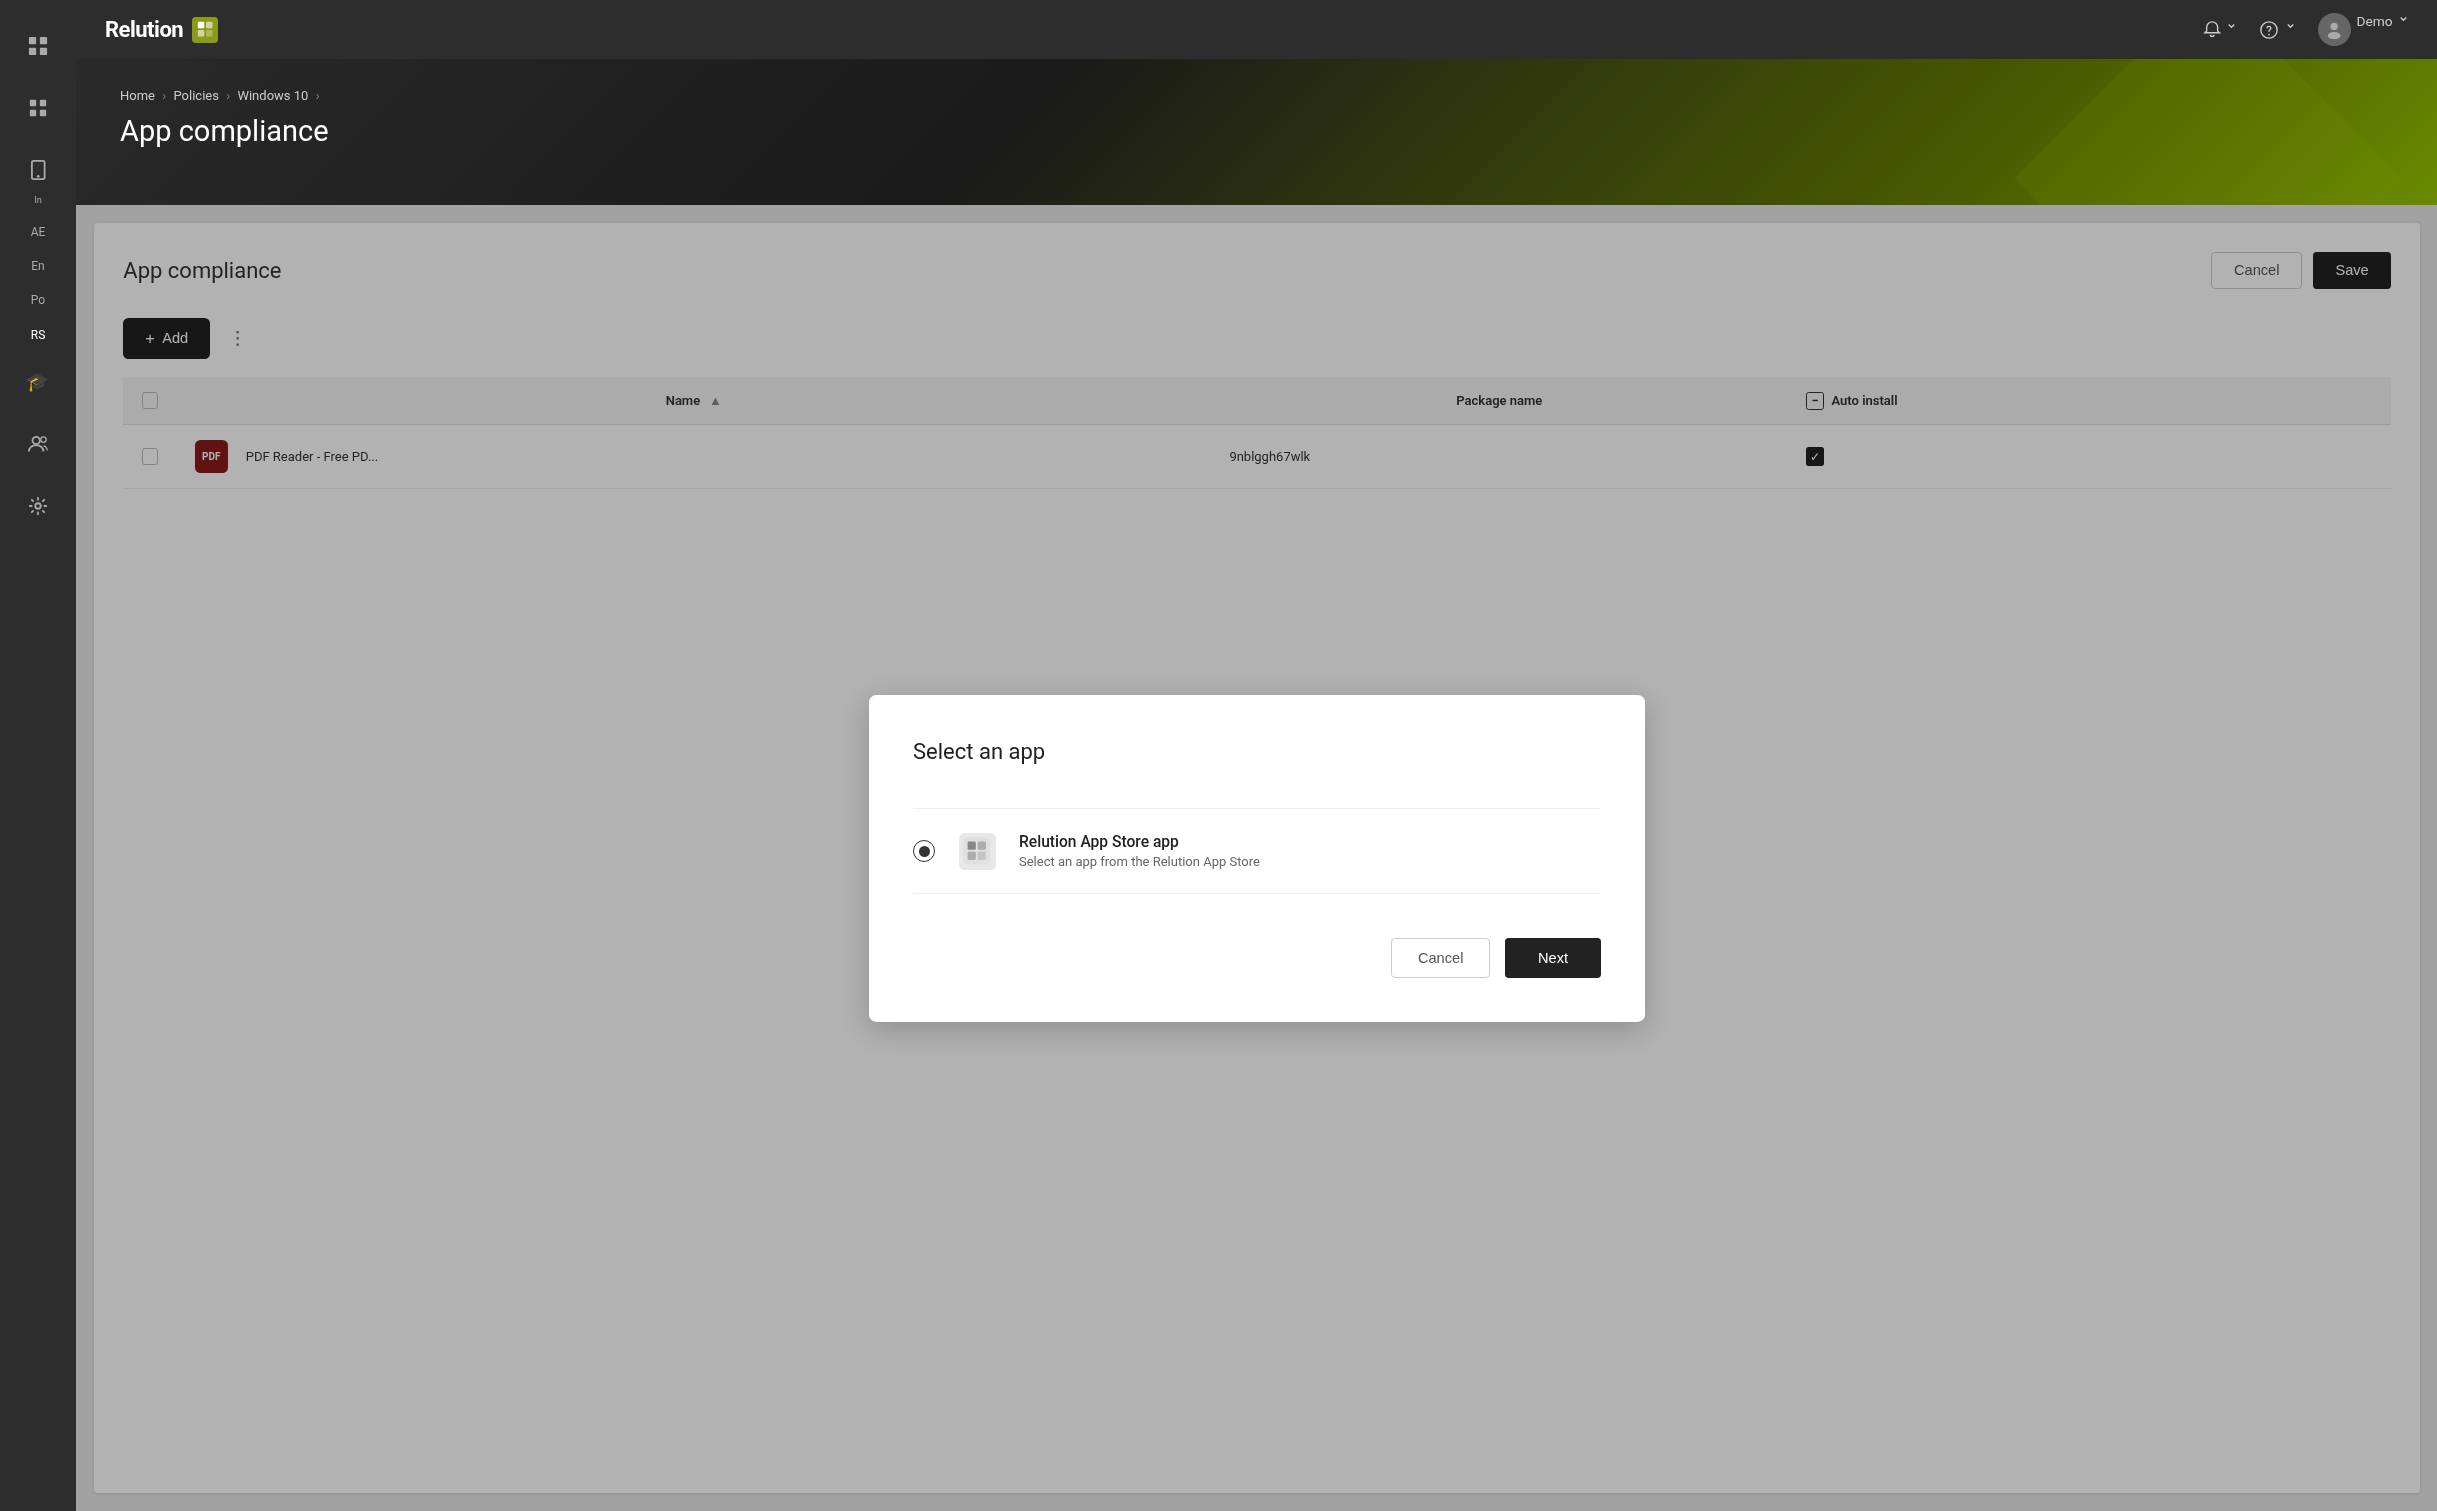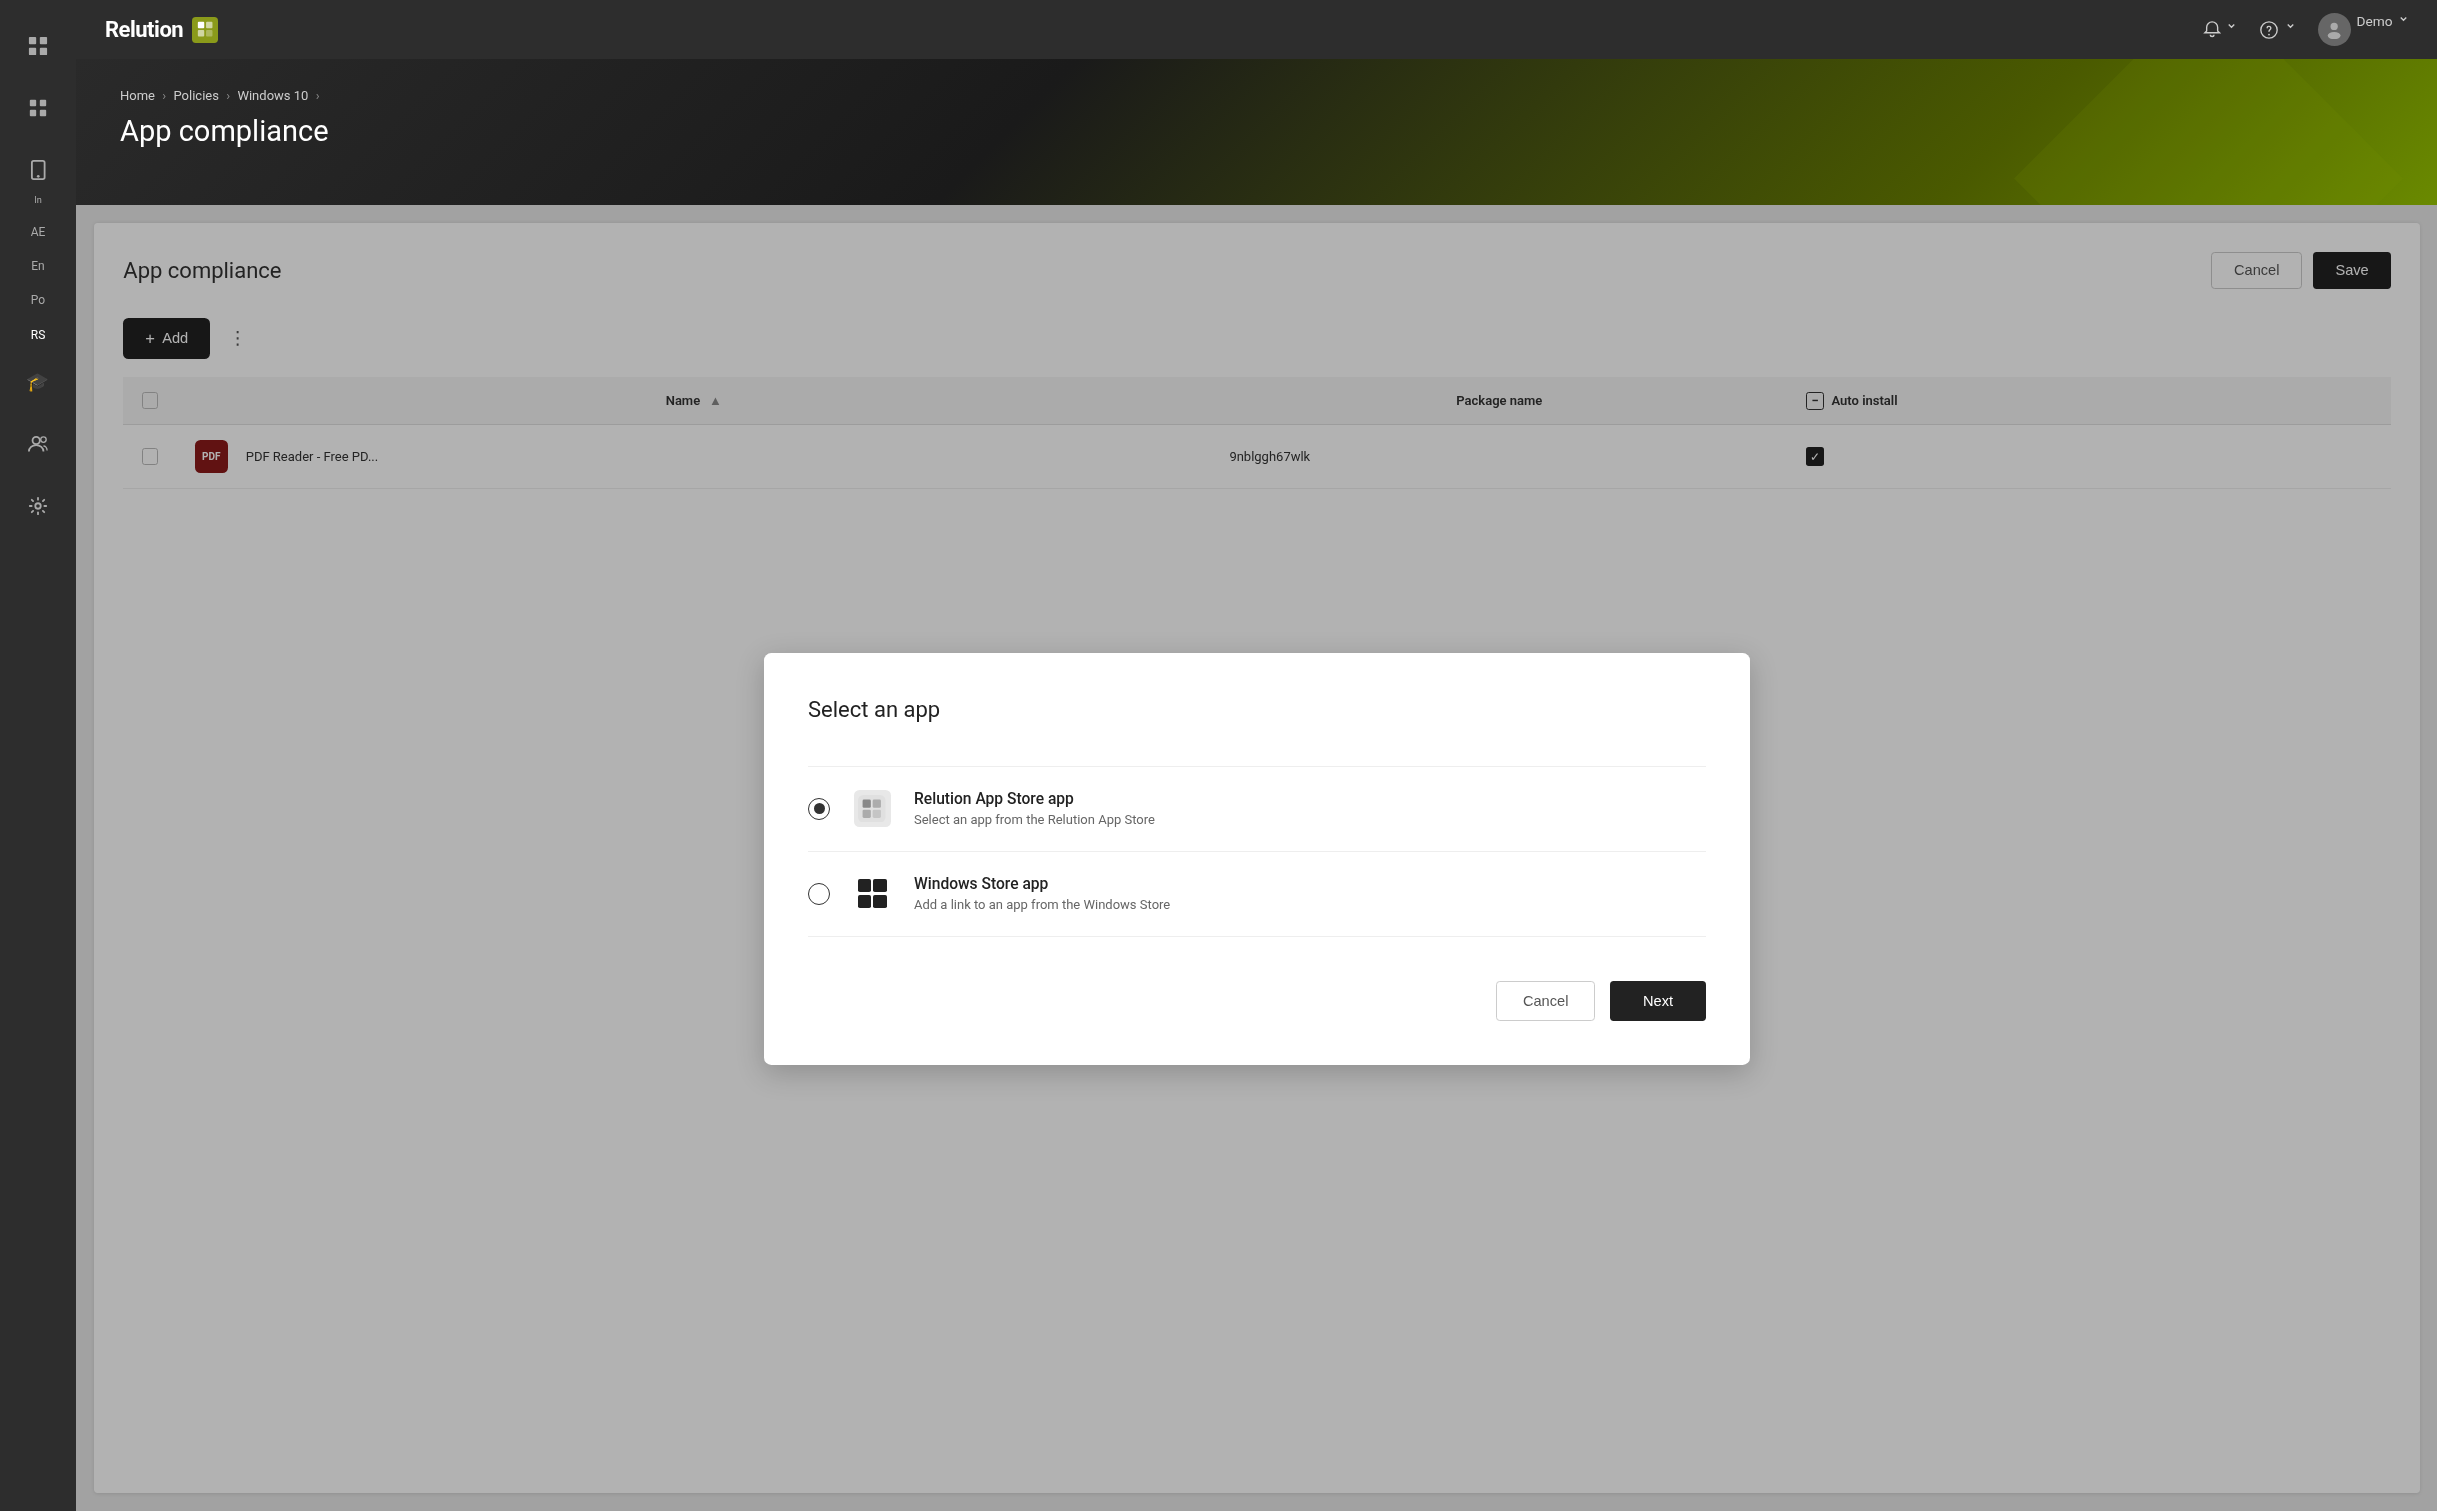--- a/index.html
+++ b/index.html
@@ -322,21 +322,21 @@
       display: flex;
       align-items: center;
       justify-content: center;
       z-index: 100;
     }
 
     
     .dialog {
       background: #fff;
       border-radius: 7.3px;
-      width: 986px;
+      width: 776px;
       padding: 44px;
       box-shadow: 0 7.3px 29px rgba(0,0,0,0.2);
       position: relative;
     }
     .dialog-title {
       font-size: 22px;
       font-weight: 400;
       color: #222;
       margin-bottom: 44px;
     }
@@ -645,35 +645,20 @@
                 <rect x="16" y="16" width="9" height="9" rx="1.5" fill="#888" opacity="0.3"></rect>
               </svg>
             </div>
           </div>
           <div class="option-text">
             <div class="option-title">Relution App Store app</div>
             <div class="option-desc">Select an app from the Relution App Store</div>
           </div>
         </div>
 
-        <div class="dialog-option">
-          <div class="radio-outer empty"></div>
-          <div class="option-icon">
-            <div class="windows-icon">
-              <div class="windows-quadrant"></div>
-              <div class="windows-quadrant"></div>
-              <div class="windows-quadrant"></div>
-              <div class="windows-quadrant"></div>
-            </div>
-          </div>
-          <div class="option-text">
-            <div class="option-title">Windows Store app</div>
-            <div class="option-desc">Add a link to an app from the Windows Store</div>
-          </div>
-        </div>
 
         <div class="dialog-footer">
           <button class="btn-dialog-cancel">Cancel</button>
           <button class="btn-dialog-next">Next</button>
         </div>
       </div>
     </div>
   </div>
 </div>
 

